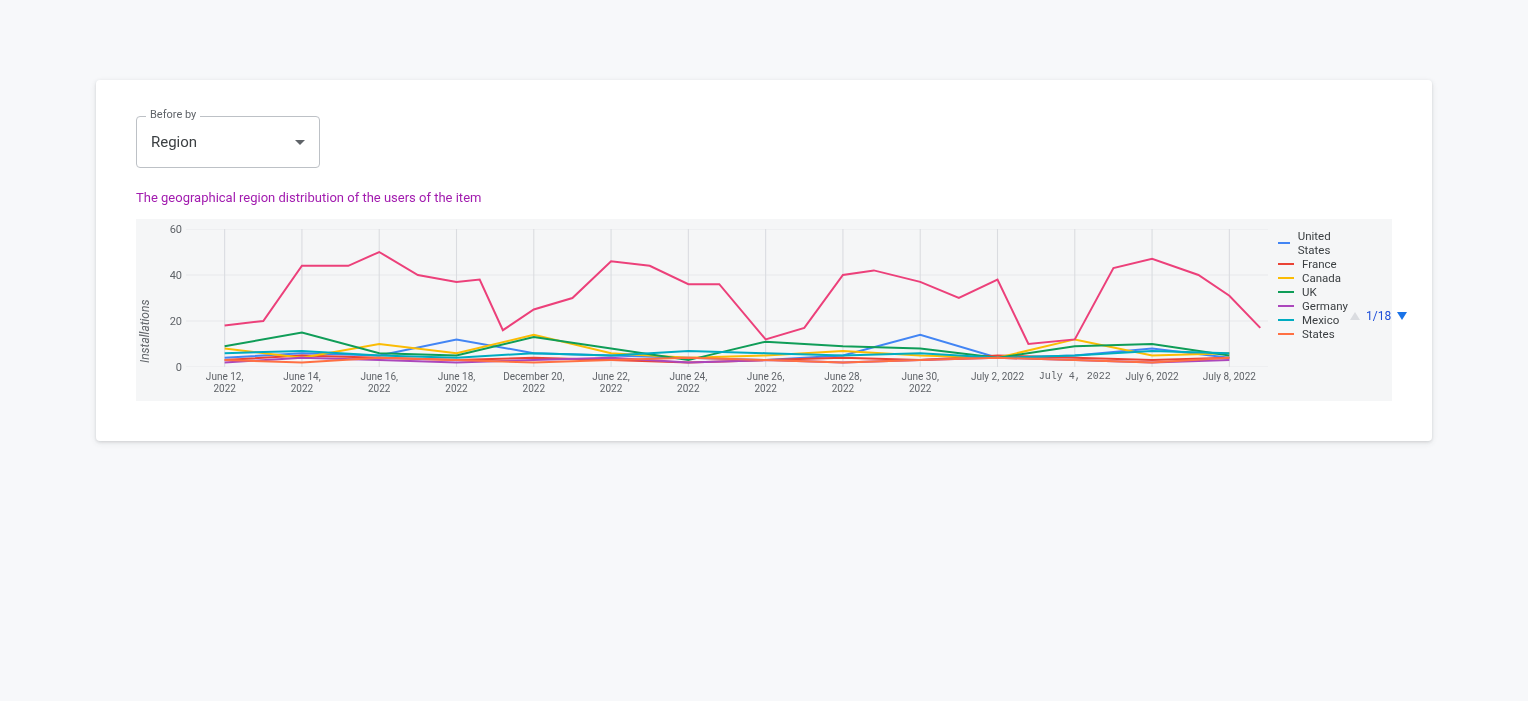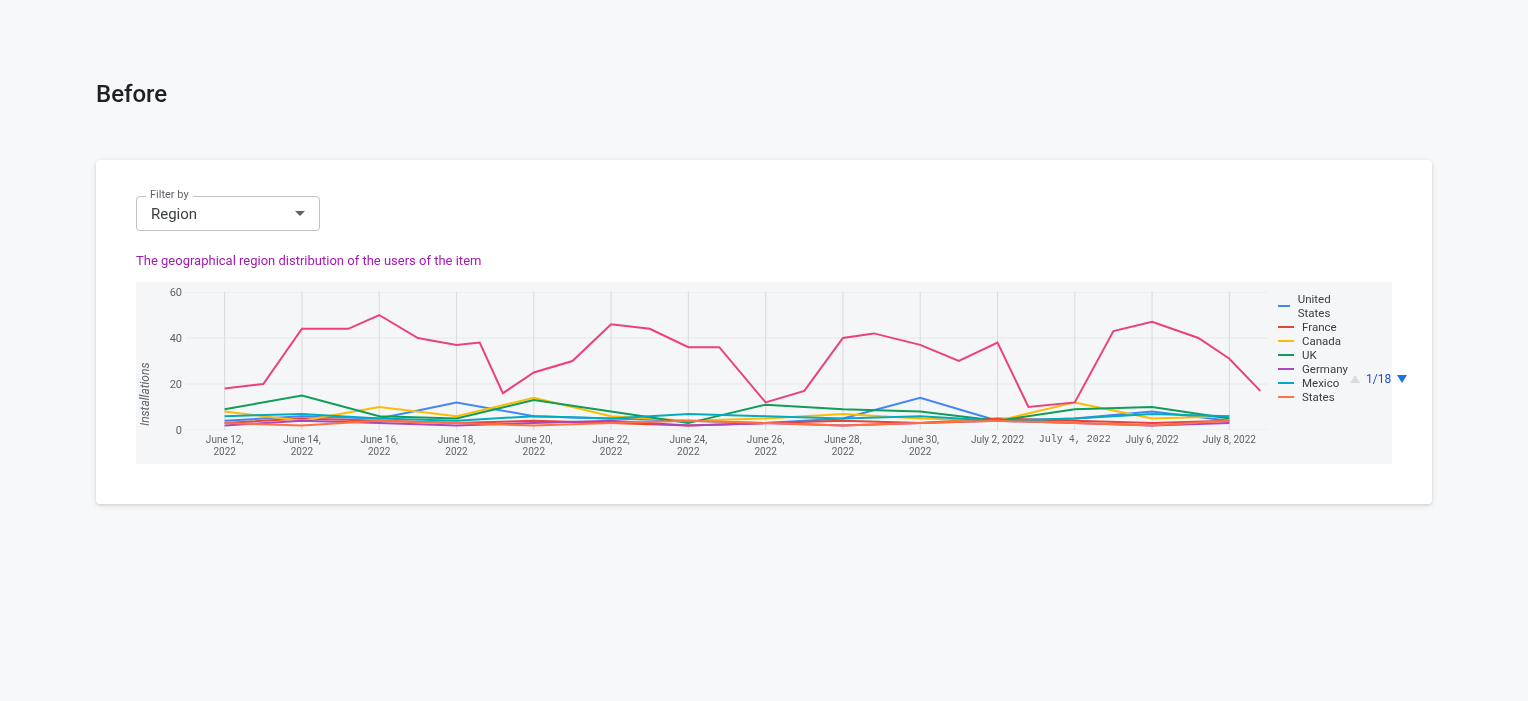--- a/index.html
+++ b/index.html
@@ -35,21 +35,21 @@
     position: absolute;
     top: -8px;
     left: 10px;
     background: #fff;
     padding: 0 4px;
     font-size: 11px;
     color: #5f6368;
   }
   .filter-select {
     width: 100%;
-    height: 35px;
+    height: 52px;
     border: 1px solid #bdc1c6;
     border-radius: 4px;
     background: #fff;
     padding: 0 14px;
     display: flex;
     align-items: center;
     justify-content: space-between;
     cursor: pointer;
   }
   .filter-value {
@@ -151,26 +151,25 @@
   }
   .pager-up { border-bottom: 8px solid #dadce0; }
   .pager-down { border-top: 8px solid #1a73e8; cursor: pointer; }
   .pager-label { color: #1d4ed8; font-weight: 400; }
   .gridline { stroke: #dadce0; stroke-width: 1; }
 </style>
 </head>
 <body>
 
 <div class="page">
-  <h1 class="title">Before</h1>
 
   <div class="card">
 
     <div class="filter-wrap">
-      <span class="filter-label">Filter by</span>
+      <span class="filter-label">Before by</span>
       <div class="filter-select">
         <span class="filter-value">Region</span>
         <span class="caret"></span>
       </div>
     </div>
 
     <div class="desc">The geographical region distribution of the users of the item</div>
 
     <div class="chart-block">
       <div class="ylabel">Installations</div>
@@ -214,21 +213,21 @@
         </div>
         <div class="xaxis" id="xaxis">
             <div class="xtick" style="left: 3.57143%;">June 12,
 2022</div>
             <div class="xtick" style="left: 10.7143%;">June 14,
 2022</div>
             <div class="xtick" style="left: 17.8571%;">June 16,
 2022</div>
             <div class="xtick" style="left: 25%;">June 18,
 2022</div>
-            <div class="xtick" style="left: 32.1429%;">June 20,
+            <div class="xtick" style="left: 32.1429%;">December 20,
 2022</div>
             <div class="xtick" style="left: 39.2857%;">June 22,
 2022</div>
             <div class="xtick" style="left: 46.4286%;">June 24,
 2022</div>
             <div class="xtick" style="left: 53.5714%;">June 26,
 2022</div>
             <div class="xtick" style="left: 60.7143%;">June 28,
 2022</div>
             <div class="xtick" style="left: 67.8571%;">June 30,

